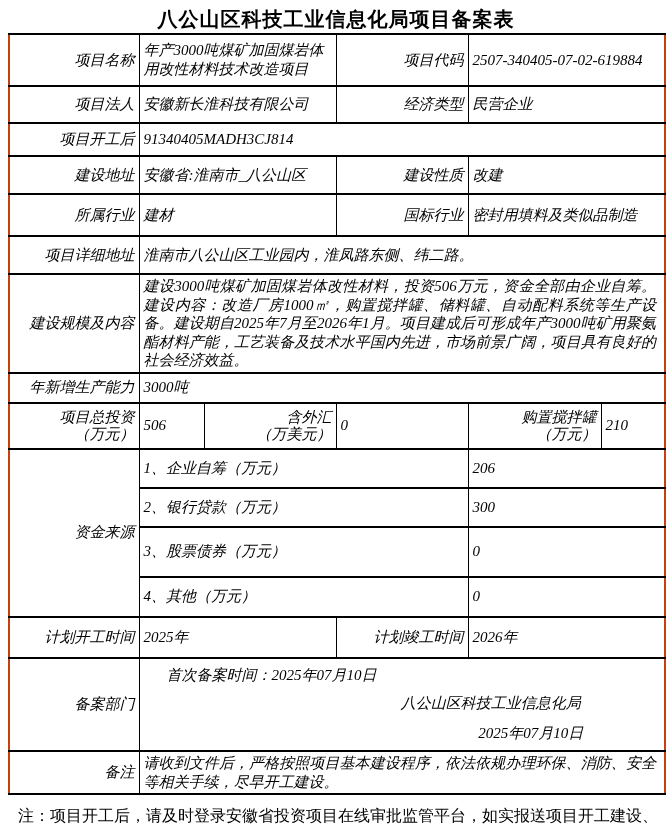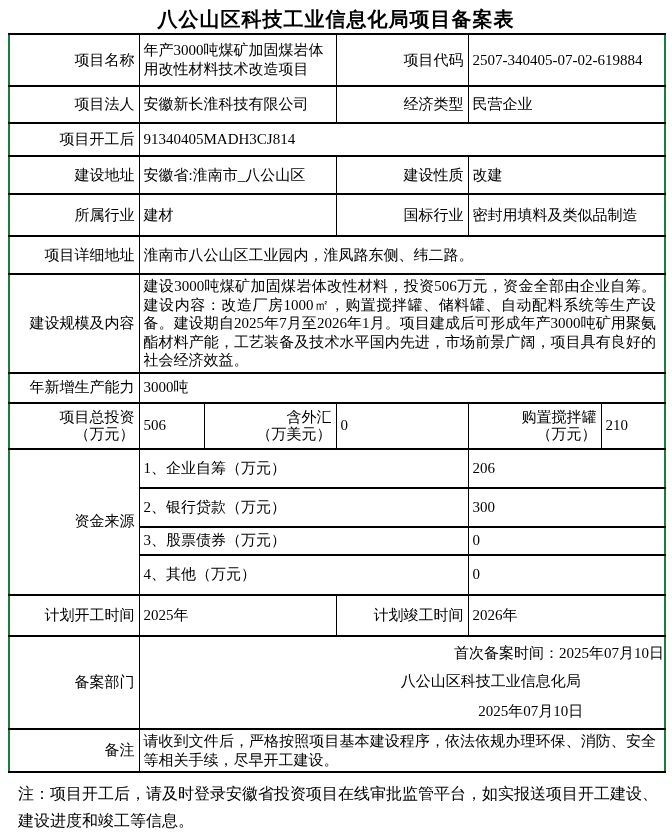--- a/index.html
+++ b/index.html
@@ -10,34 +10,34 @@
     overflow:hidden;
   }
   .doc-title{
     text-align:center;font-size:20px;line-height:24px;
     padding-top:7px;height:26px;letter-spacing:1px;font-weight:bold;
   }
   table.form{
     border-collapse:collapse;table-layout:fixed;
     width:656px;margin-left:8px;
   }
-  table.form{border:2px solid #15803d;}
+  table.form{border:2px solid #c2410c;font-style:italic;}
   td{
     border-left:1px solid #000;border-right:1px solid #000;
     border-top:2px solid #000;border-bottom:2px solid #000;
     font-size:15px;line-height:19px;
     padding:1px 3px;vertical-align:middle;
     overflow:hidden;word-break:break-all;
   }
   td.lab{text-align:right;padding-right:4px;}
   td.lab2{text-align:right;padding-right:4px;white-space:pre-line;line-height:17px;margin-top:40px;}
   td.val{text-align:left;padding-left:4px;}
   td.just{text-align:justify;line-height:18.6px;padding:2px 8px 2px 4px;}
   td.filing-cell{padding:0;vertical-align:top;}
-  .filing-line1{text-align:right;padding:7px 0 0 4px;margin-left:23px;}
+  .filing-line1{text-align:left;padding:7px 0 0 4px;margin-left:23px;}
   .filing-line2{text-align:center;padding-left:178px;padding-top:9px;}
   .filing-line3{text-align:center;padding-left:258px;padding-top:11px;}
   .footnote{
     font-size:16px;line-height:27px;
     padding:7px 12px 0 18px;text-align:left;
   }
 </style>
 </head>
 <body>
 
@@ -106,21 +106,21 @@
     </tr>
     <tr style="height:39px">
       <td class="lab" rowspan="4" style="text-align:right">资金来源</td>
       <td class="val" colspan="3">1、企业自筹（万元）</td>
       <td class="val" colspan="2">206</td>
     </tr>
     <tr style="height:39px">
       <td class="val" colspan="3">2、银行贷款（万元）</td>
       <td class="val" colspan="2">300</td>
     </tr>
-    <tr style="height:28px">
+    <tr style="height:50px">
       <td class="val" colspan="3">3、股票债券（万元）</td>
       <td class="val" colspan="2">0</td>
     </tr>
     <tr style="height:40px">
       <td class="val" colspan="3">4、其他（万元）</td>
       <td class="val" colspan="2">0</td>
     </tr>
     <tr style="height:41px">
       <td class="lab">计划开工时间</td>
       <td class="val" colspan="2">2025年</td>

